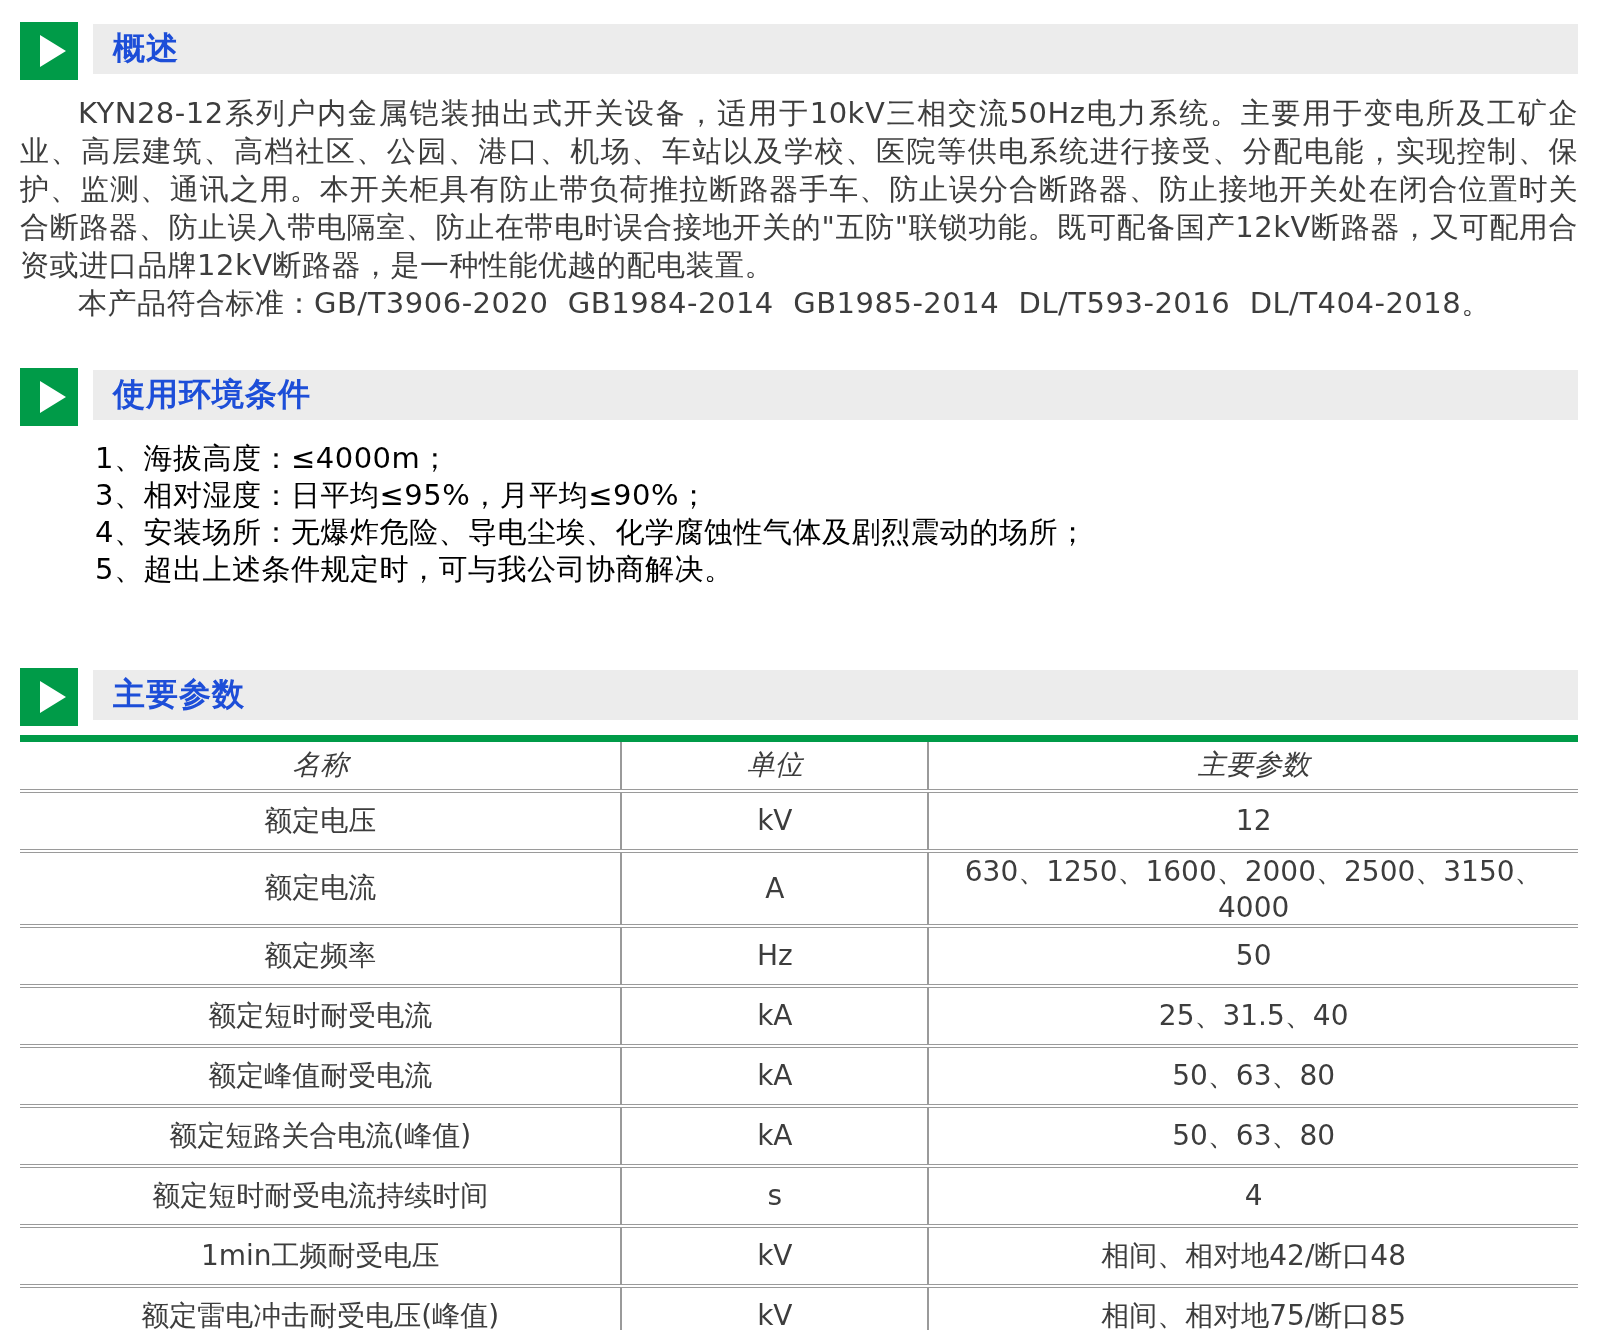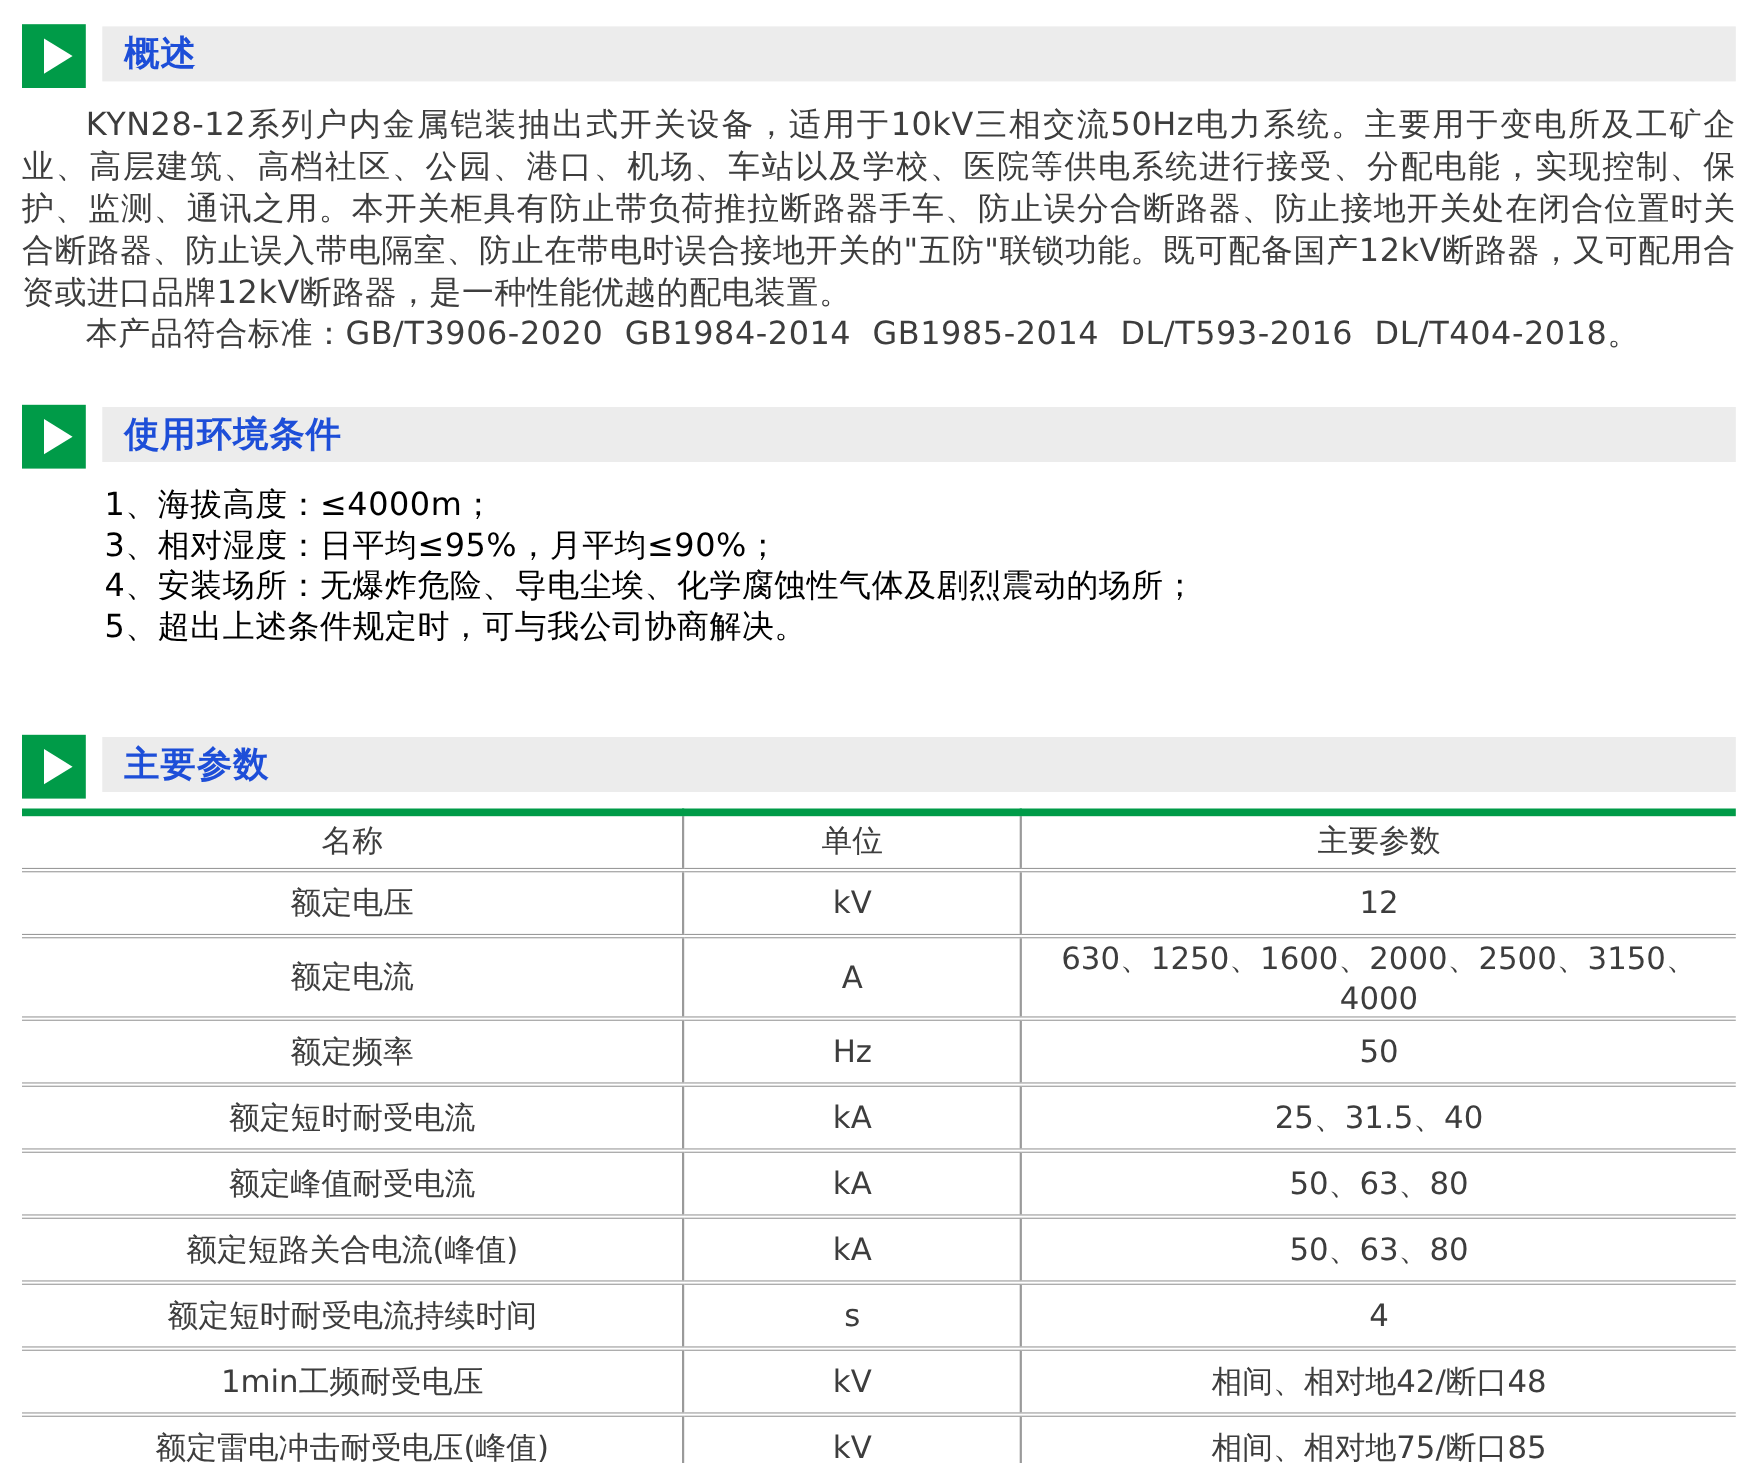--- a/index.html
+++ b/index.html
@@ -55,21 +55,21 @@
     font-size:28px; color:#3d3d3d;
   }
   .params-table col.c1 { width:38.6%; }
   .params-table col.c2 { width:19.7%; }
   .params-table col.c3 { width:41.7%; }
   .params-table th, .params-table td {
     font-weight:normal; text-align:center; vertical-align:middle;
     border-bottom:4px double #9a9a9a;
     padding:0 6px;
   }
-  .params-table thead th { height:52px; }
+  .params-table thead th { height:52px;font-style:italic; }
   .params-table tbody td { height:60px; }
   .params-table .vsep { border-right:2px solid #9a9a9a; }
 
   .mt-sec2 { margin-top:46px; }
   .mt-sec3 { margin-top:80px; }
 </style>
 </head>
 <body>
 
 <div class="page">

